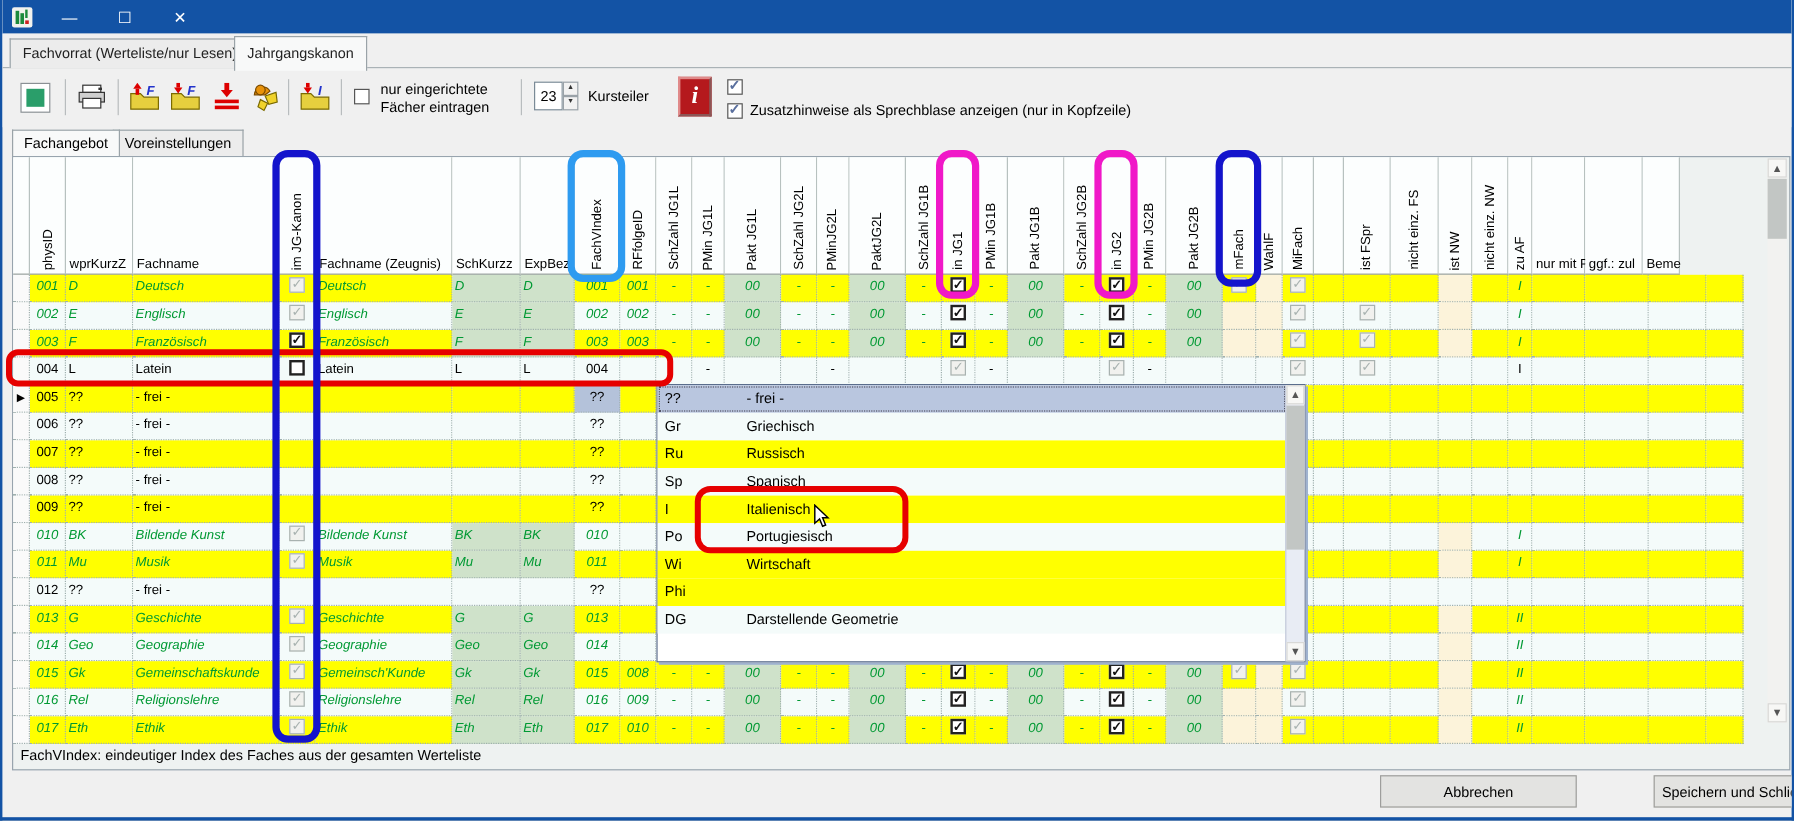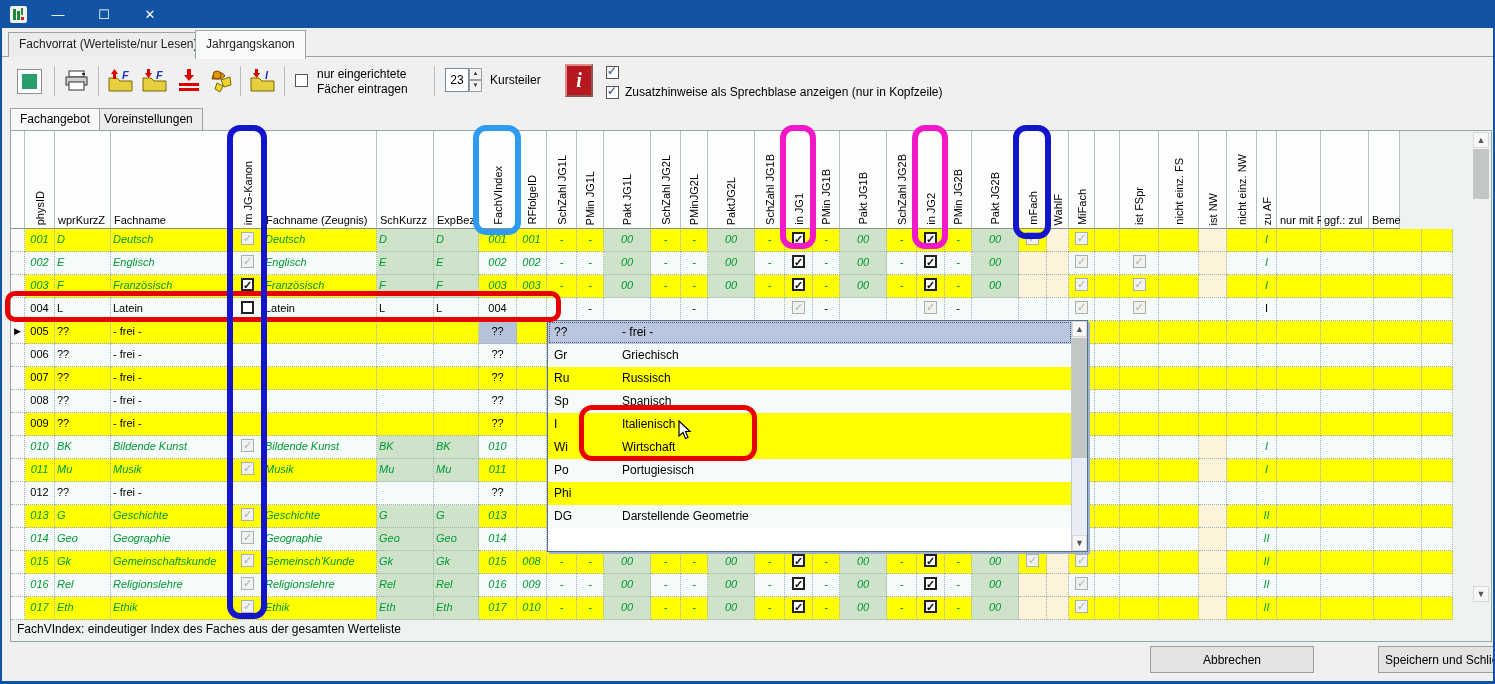--- a/index.html
+++ b/index.html
@@ -1004,27 +1004,27 @@
           <span class="ddname">Russisch</span>
         </div>
         <div class="dditem dd-w">
           <span class="ddcode">Sp</span>
           <span class="ddname">Spanisch</span>
         </div>
         <div class="dditem dd-y">
           <span class="ddcode">I</span>
           <span class="ddname">Italienisch</span>
         </div>
+        <div class="dditem dd-w">
+          <span class="ddcode">Po</span>
+          <span class="ddname">Portugiesisch</span>
+        </div>
         <div class="dditem dd-y">
           <span class="ddcode">Wi</span>
           <span class="ddname">Wirtschaft</span>
-        </div>
-        <div class="dditem dd-w">
-          <span class="ddcode">Po</span>
-          <span class="ddname">Portugiesisch</span>
         </div>
         <div class="dditem dd-y">
           <span class="ddcode">Phi</span>
         </div>
         <div class="dditem dd-w">
           <span class="ddcode">DG</span>
           <span class="ddname">Darstellende Geometrie</span>
         </div>
       </div>
     <div class="ddscroll">

